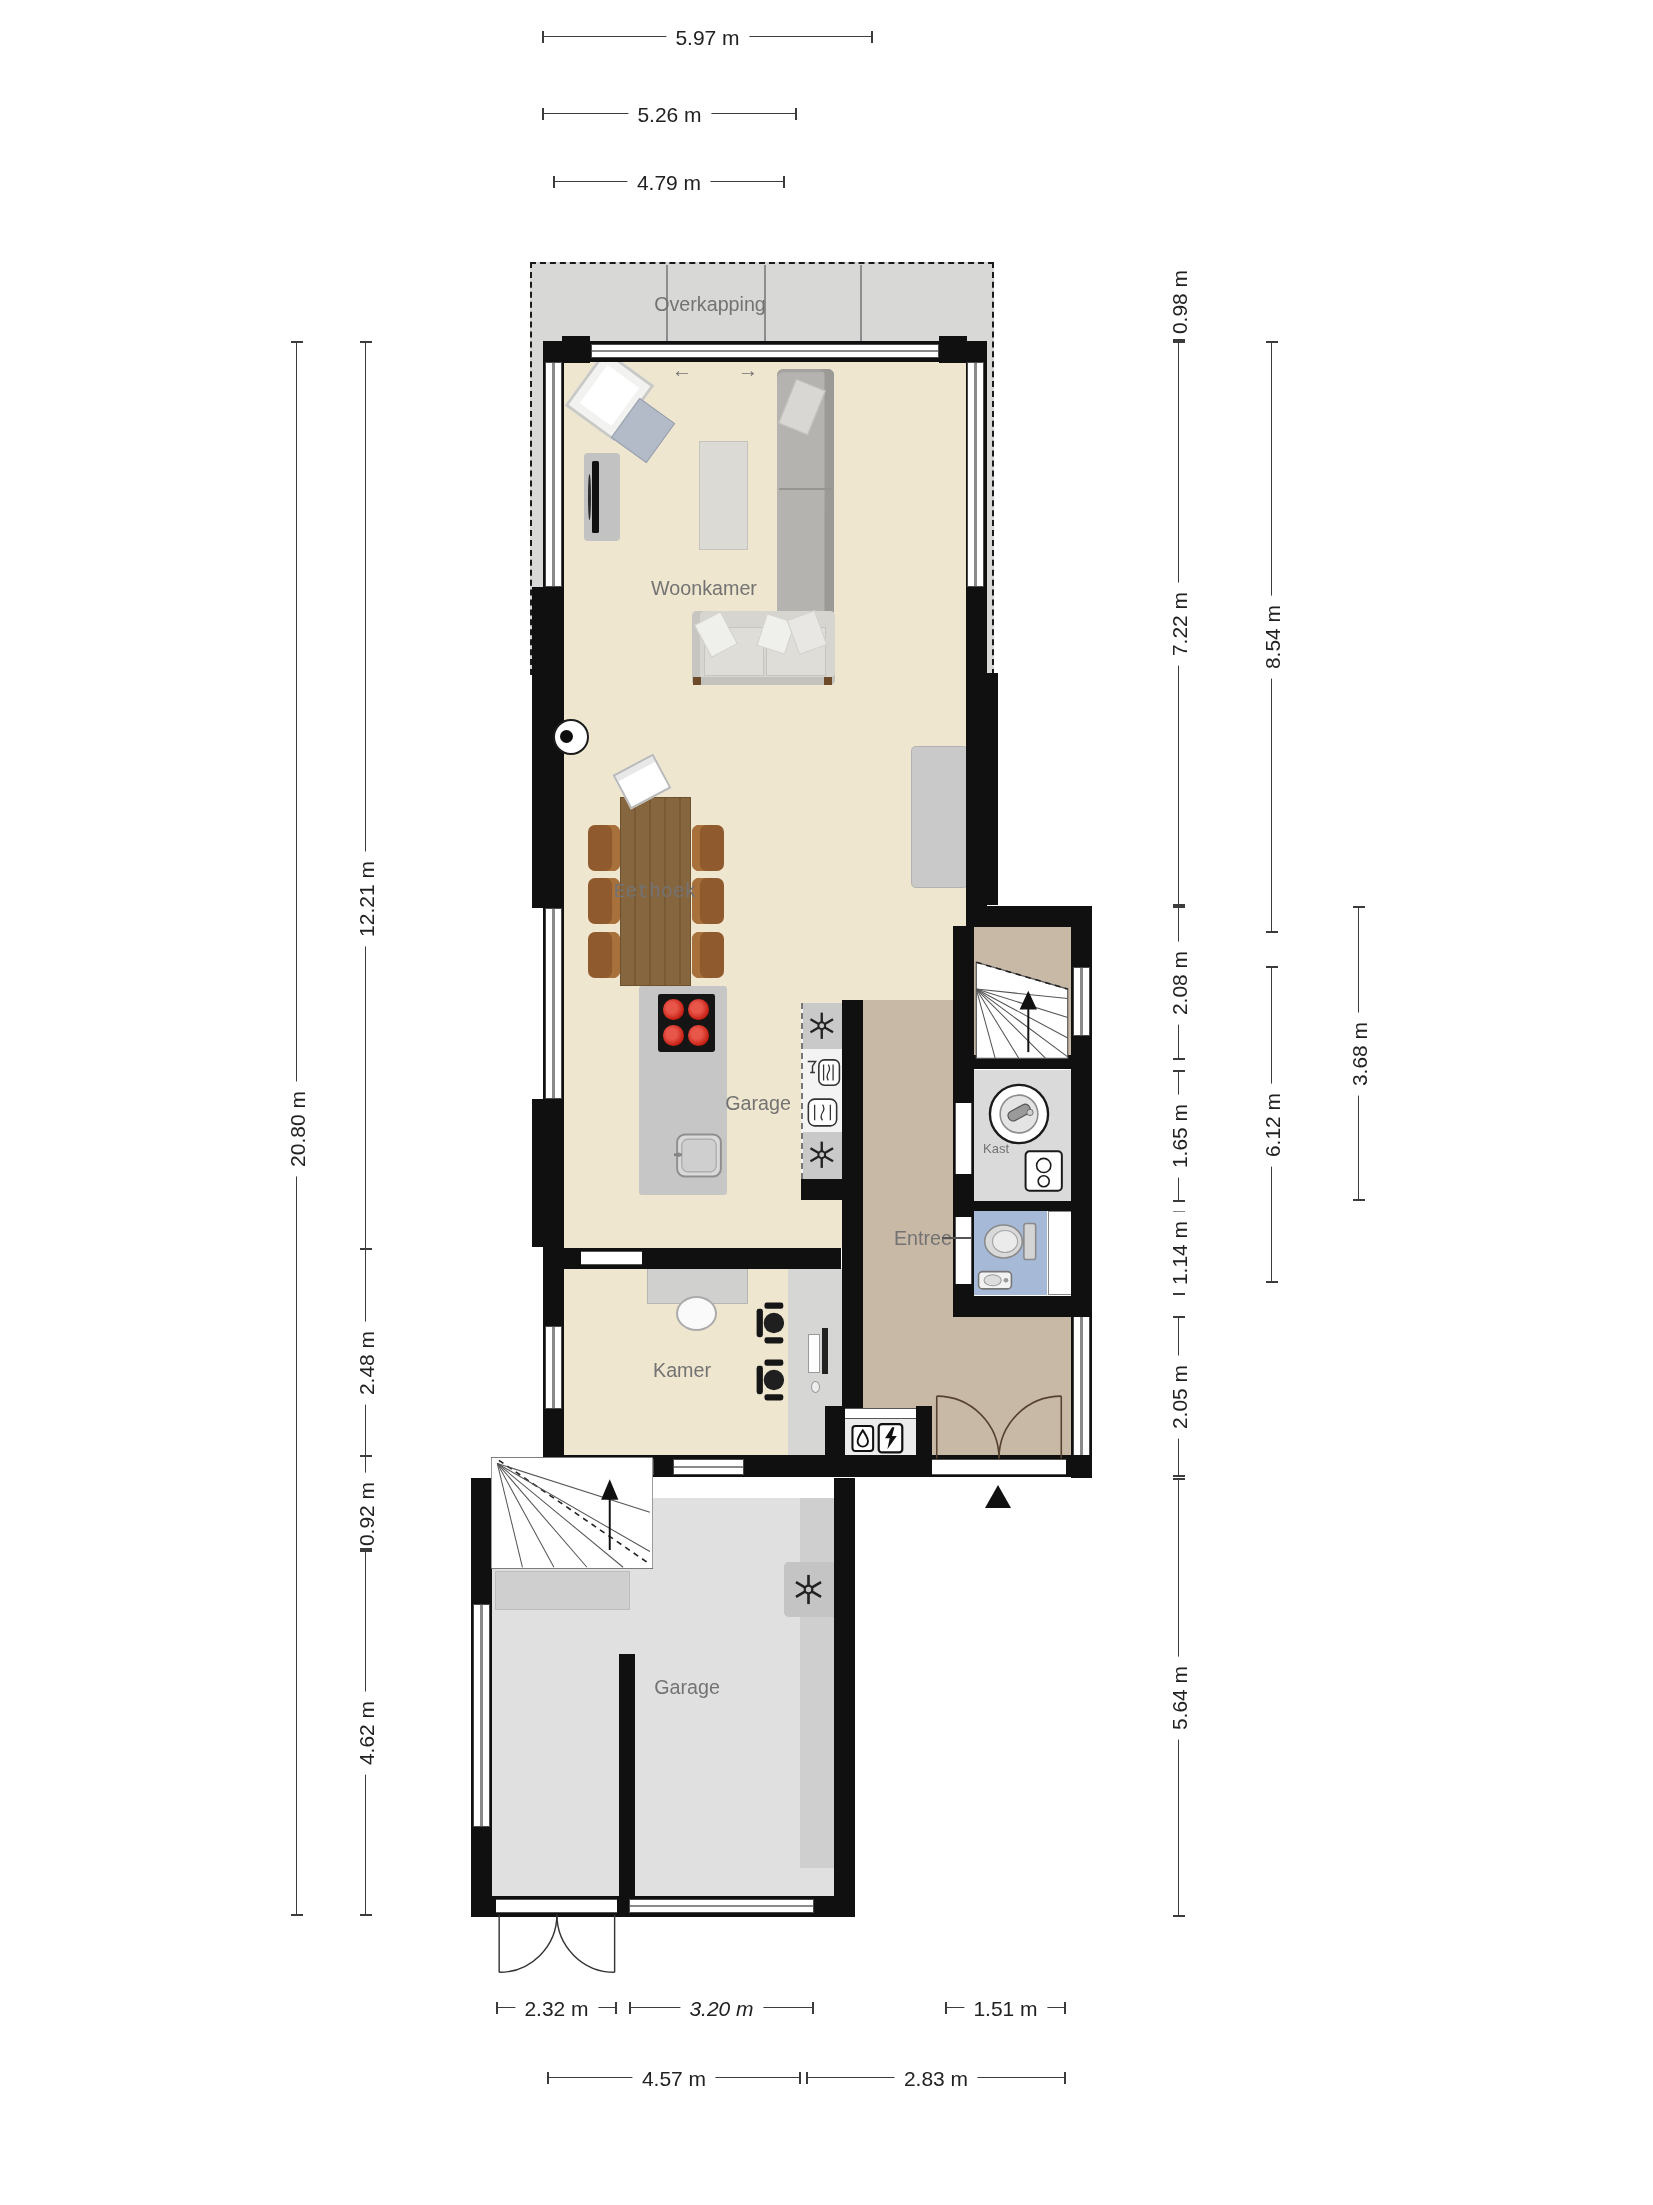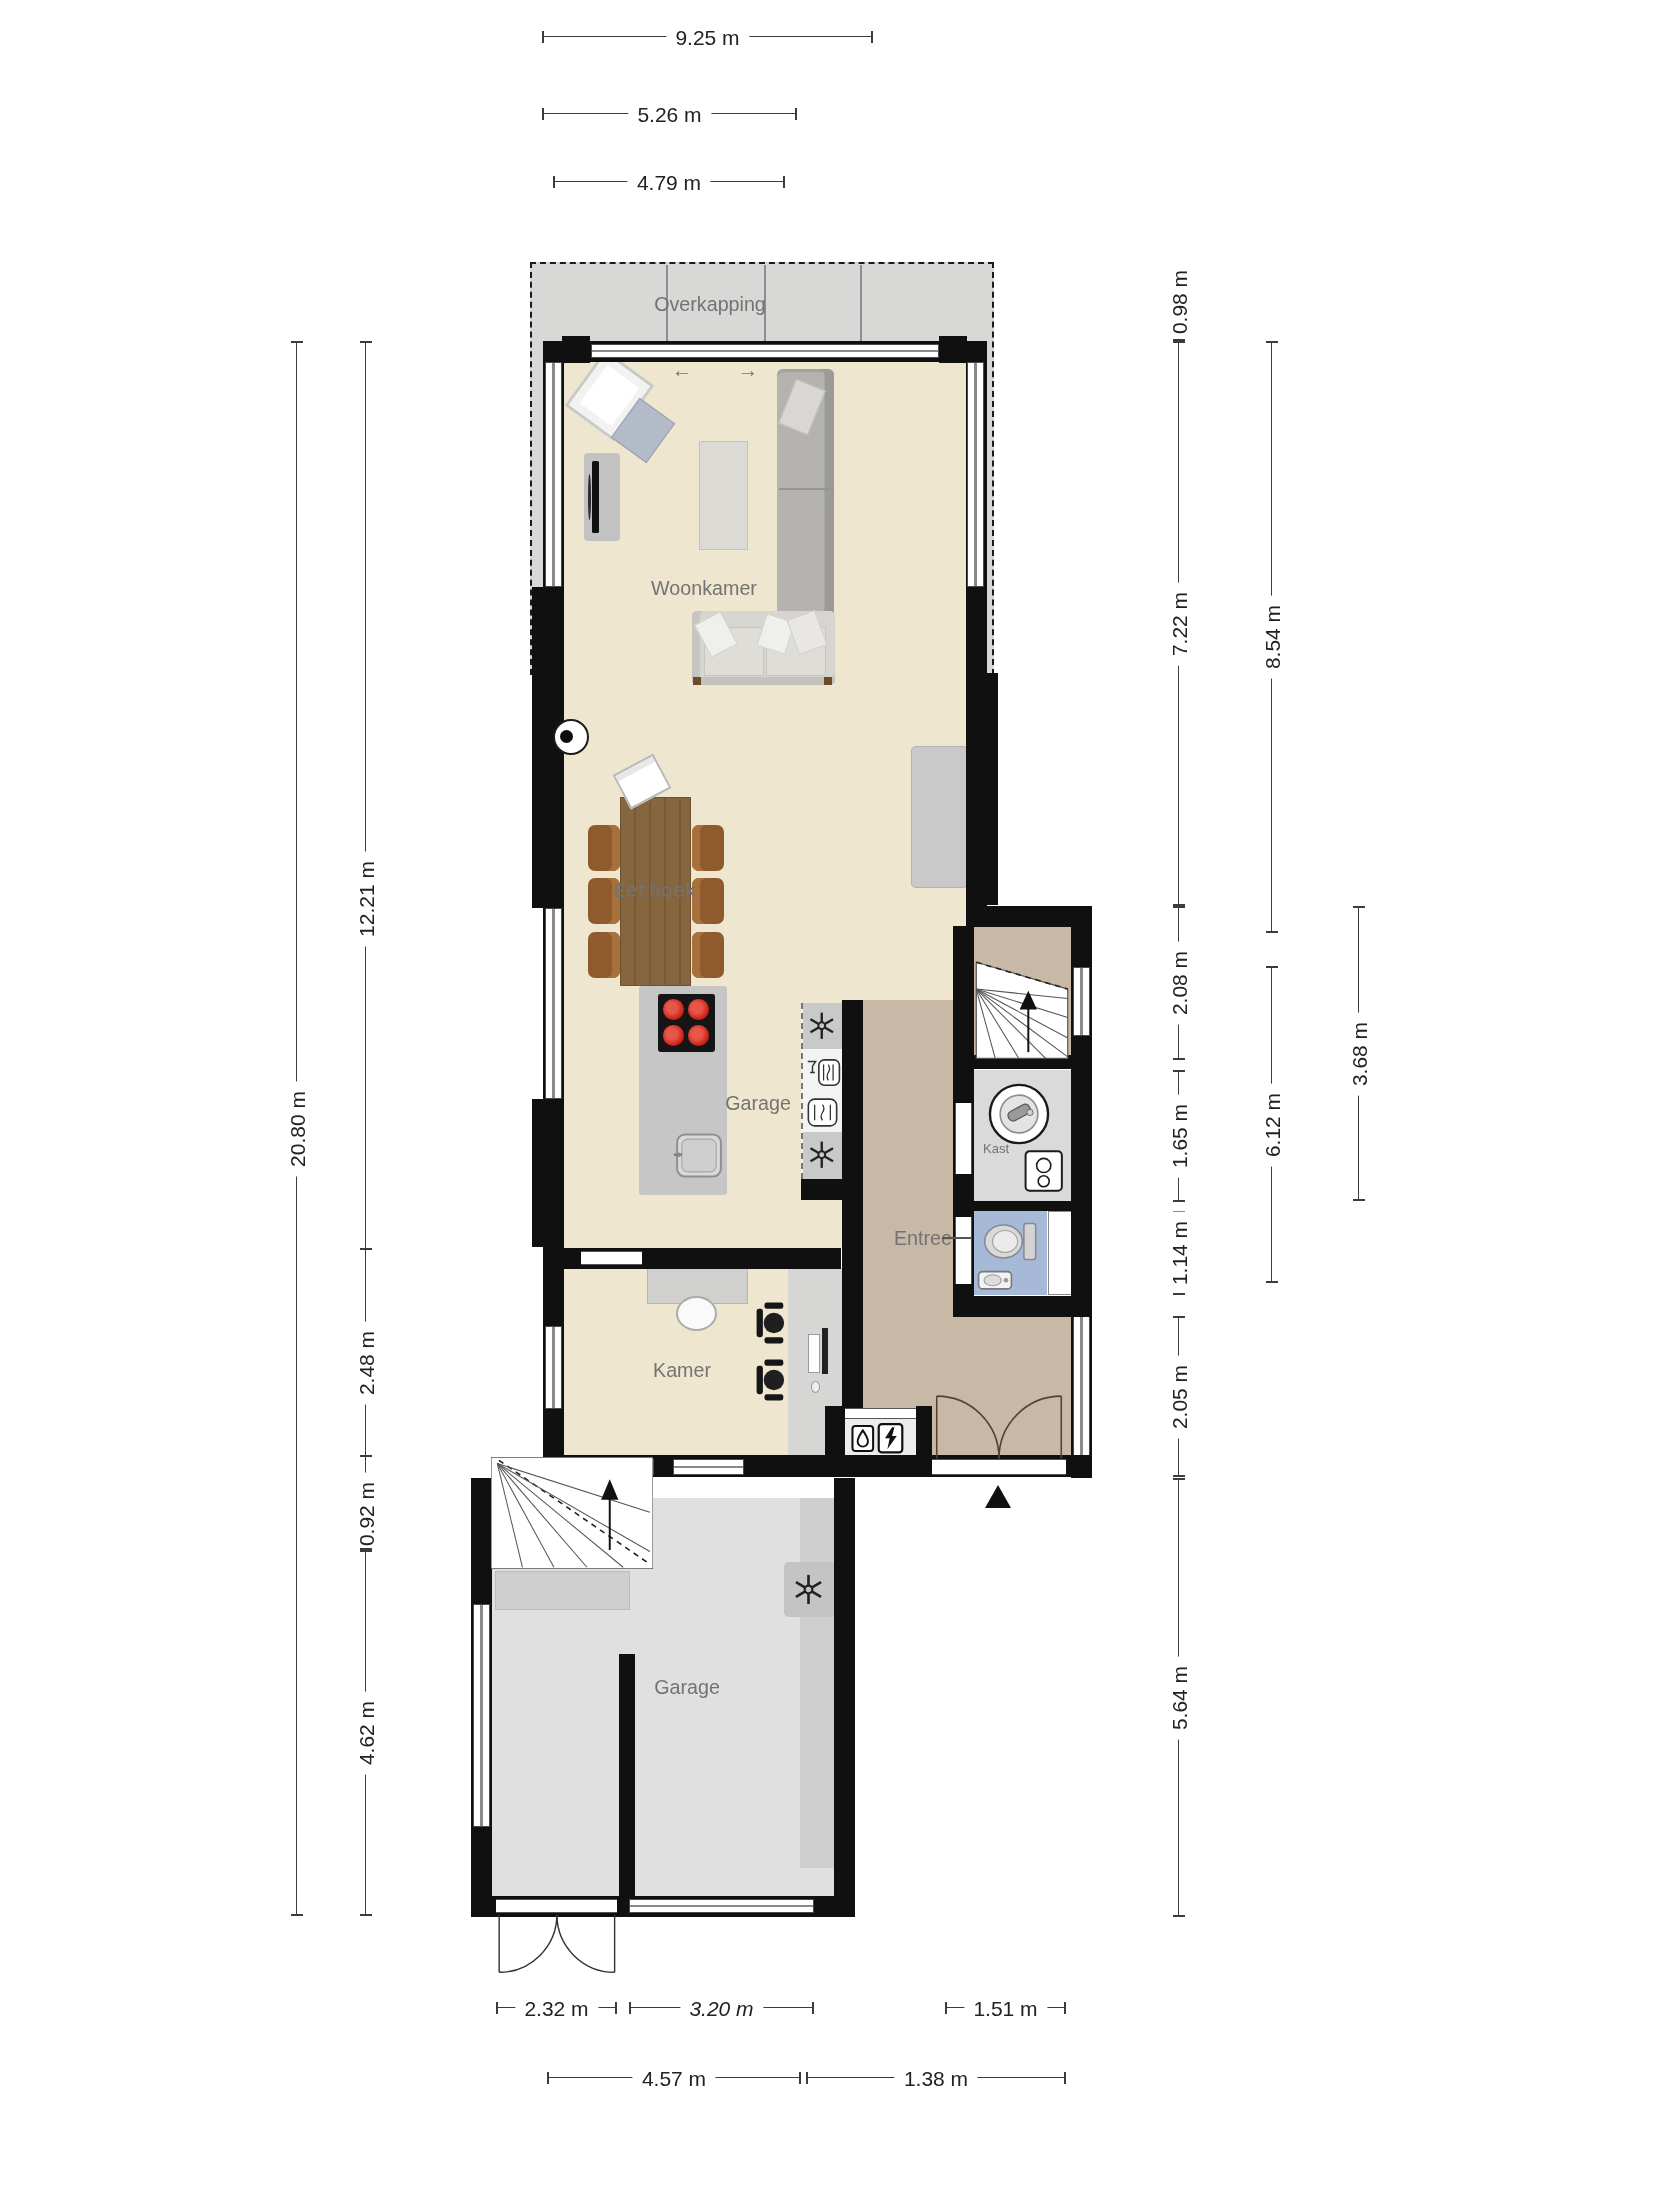--- a/index.html
+++ b/index.html
@@ -289,21 +289,21 @@
   <div class="rlab" style="left:704px;top:588px;">Woonkamer</div>
   <div class="rlab" style="left:655px;top:892px;font-family:Liberation Mono, monospace;">Eethoek</div>
   <div class="rlab" style="left:758px;top:1103px;">Garage</div>
   <div class="rlab" style="left:996px;top:1148px;font-size:13px;">Kast</div>
   <div class="rlab" style="left:907px;top:1238px;margin-left:16px;">Entree</div>
   <div class="abs" style="left:942px;top:1237px;width:30px;height:1.6px;background:#555;"></div>
   <div class="rlab" style="left:682px;top:1370px;">Kamer</div>
   <div class="rlab" style="left:687px;top:1687px;">Garage</div>
 
   <div class="dimh" style="left:542px;top:36px;width:331px;">
-      <span class="dlab">9.25 m</span>
+      <span class="dlab">5.97 m</span>
     </div>
   <div class="dimh" style="left:542px;top:113px;width:255px;">
       <span class="dlab">5.26 m</span>
     </div>
   <div class="dimh" style="left:553px;top:181px;width:232px;">
       <span class="dlab">4.79 m</span>
     </div>
 
   <div class="dimv" style="left:296px;top:341px;height:1575px;">
       <span class="dlab">20.80 m</span>
@@ -359,17 +359,17 @@
   <div class="dimh" style="left:629px;top:2007px;width:185px;font-style:italic;">
       <span class="dlab">3.20 m</span>
     </div>
   <div class="dimh" style="left:945px;top:2007px;width:121px;">
       <span class="dlab">1.51 m</span>
     </div>
   <div class="dimh" style="left:547px;top:2077px;width:254px;">
       <span class="dlab">4.57 m</span>
     </div>
   <div class="dimh" style="left:806px;top:2077px;width:260px;">
-      <span class="dlab">1.38 m</span>
+      <span class="dlab">2.83 m</span>
     </div>
 
 </div>
 
 
 </body></html>

